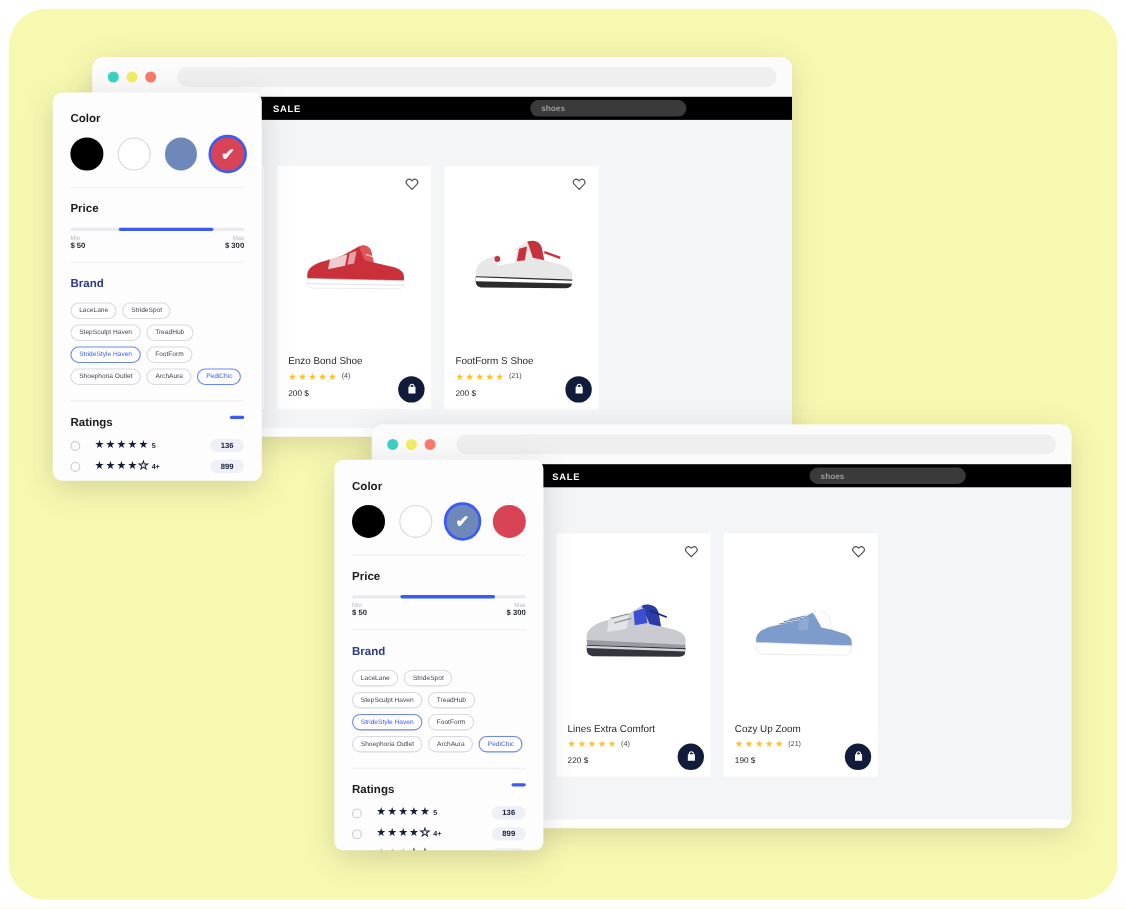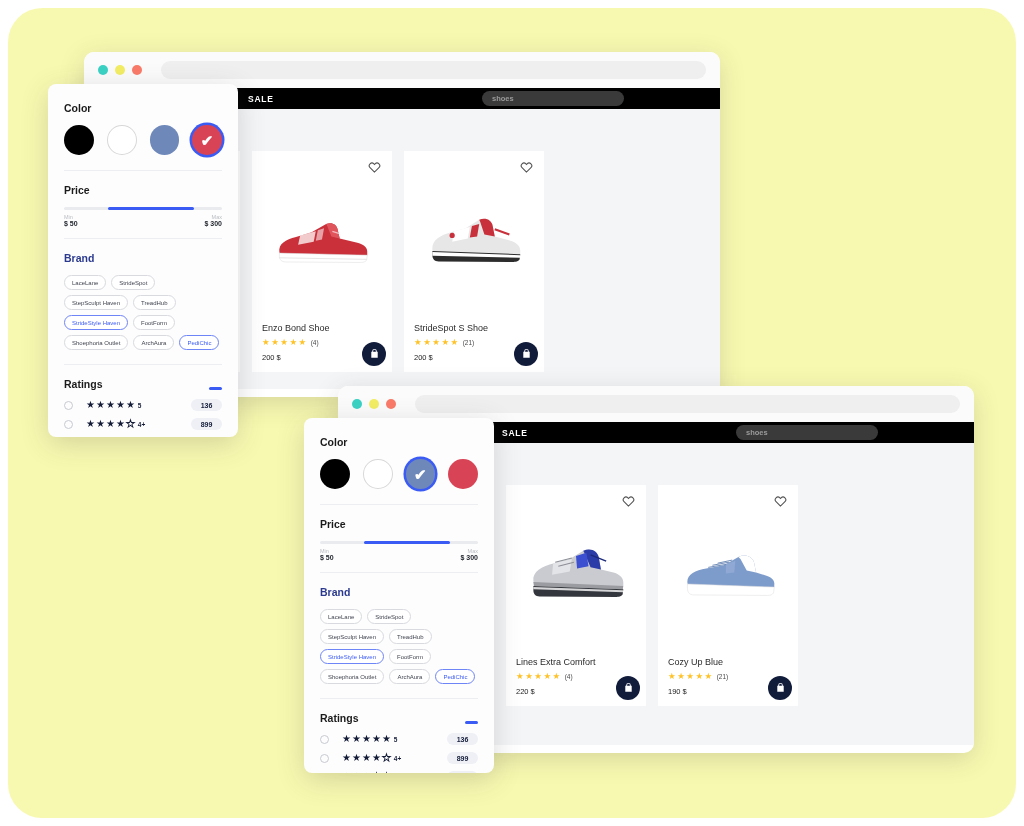--- a/index.html
+++ b/index.html
@@ -224,21 +224,21 @@
     font-size: 6px;
     color: #414550;
     background: #ffffff;
     cursor: pointer;
     white-space: nowrap;
   }
   .tag.active { border-color: #6e85f7; color: #3b5bf5; }
 
   .ratings-head {
     display: flex;
-    align-items: flex-end;
+    align-items: flex-start;
     justify-content: space-between;
     margin-bottom: 9px;
   }
   .collapse-bar {
     width: 13px; height: 3px;
     background: #3b5bf5;
     border-radius: 2px;
     cursor: pointer;
   }
   .rrow {
@@ -382,21 +382,21 @@
             <path d="M110 22 C122 17 134 22 136 34 L140 54 L120 50 L112 26 Z" fill="#c8313b"></path>
             <path d="M62 44 L92 36 L88 58 L58 64 Z" fill="#ffffff"></path>
             <path d="M96 34 L110 30 L106 54 L92 56 Z" fill="#c8313b"></path>
             <path d="M140 40 L168 50" stroke="#c8313b" stroke-width="4" fill="none"></path>
             <path d="M20 82 L189 88 L188 96 C188 101 182 103 176 103 L32 102 C24 102 20 97 20 90 Z" fill="#2c2c2c"></path>
             <path d="M20 84 L189 90 L189 95 L20 91 Z" fill="#ffffff"></path>
             <circle cx="58" cy="52" r="5" fill="#c8313b"></circle>
           </svg>
         </div>
         <div class="card-body">
-          <div class="card-name">StrideSpot S Shoe</div>
+          <div class="card-name">FootForm S Shoe</div>
           <div class="stars-row">
             <span class="st">★</span>
             <span class="st">★</span>
             <span class="st">★</span>
             <span class="st">★</span>
             <span class="st">★</span>
             <span class="cnt">(21)</span>
           </div>
           <div class="price">200 $</div>
           <button class="cartbtn">
@@ -518,21 +518,21 @@
             <path d="M22 78 C20 62 36 54 58 50 L92 44 L120 28 C132 22 146 26 150 38 L154 58 L174 64 C186 68 190 74 189 82 L189 86 L24 86 Z" fill="#7e9ccb"></path>
             <path d="M120 28 C132 22 146 26 150 38 L154 58 L136 54 L124 32 Z" fill="#ffffff"></path>
             <path d="M62 48 L98 42" stroke="#6a87b5" stroke-width="1.8" fill="none"></path>
             <path d="M70 44 L102 38" stroke="#6a87b5" stroke-width="1.8" fill="none"></path>
             <path d="M80 40 L108 34" stroke="#6a87b5" stroke-width="1.8" fill="none"></path>
             <path d="M96 42 L114 36 L112 58 L96 60 Z" fill="#8fa9d4"></path>
             <path d="M22 80 L189 86 L188 94 C188 100 182 102 176 102 L34 101 C26 101 22 96 22 88 Z" fill="#ffffff" stroke="#dedede" stroke-width="1"></path>
           </svg>
         </div>
         <div class="card-body">
-          <div class="card-name">Cozy Up Blue</div>
+          <div class="card-name">Cozy Up Zoom</div>
           <div class="stars-row">
             <span class="st">★</span>
             <span class="st">★</span>
             <span class="st">★</span>
             <span class="st">★</span>
             <span class="st">★</span>
             <span class="cnt">(21)</span>
           </div>
           <div class="price">190 $</div>
           <button class="cartbtn">

